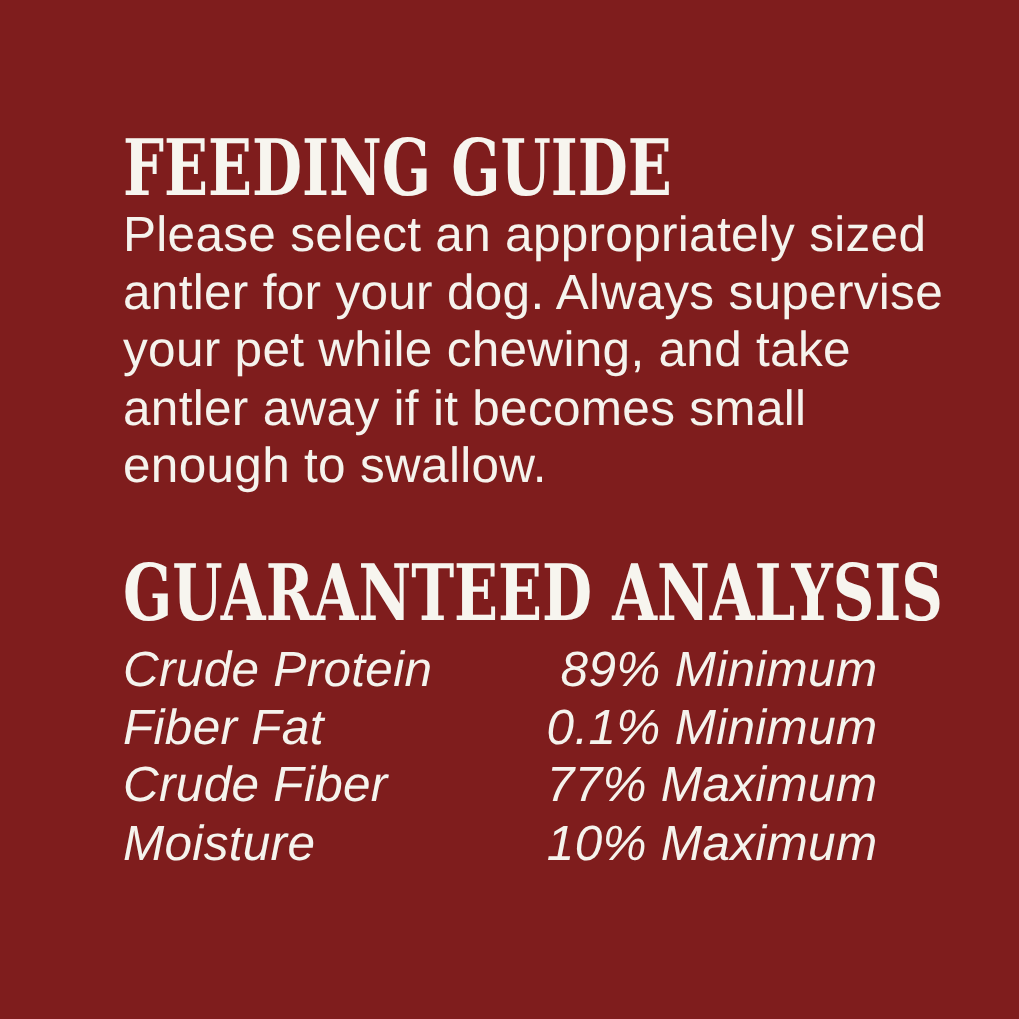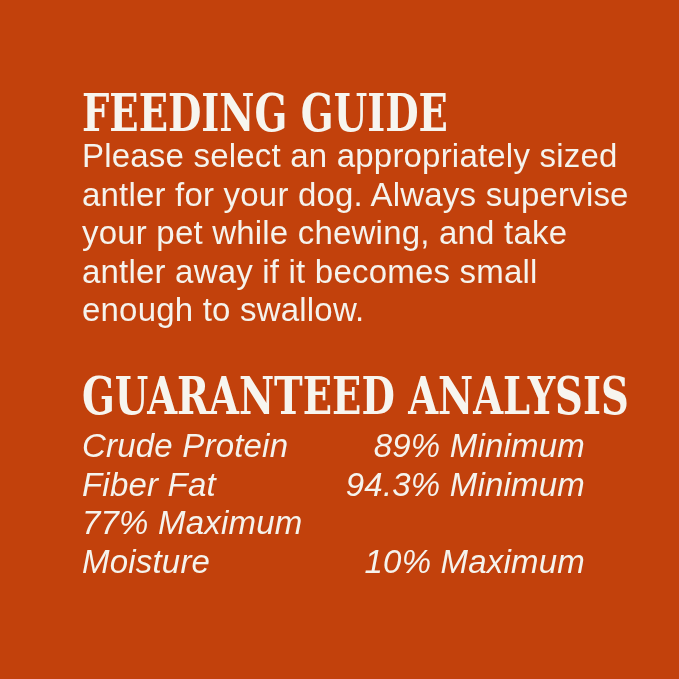--- a/index.html
+++ b/index.html
@@ -9,21 +9,21 @@
   body {
     width: 679px;
     height: 679px;
     overflow: hidden;
     position: relative;
     font-family: "Liberation Sans", sans-serif;
   }
   .label-panel {
     position: absolute;
     inset: 0;
-    background: #c2410c;
+    background: #7f1d1d;
   }
   .slab-heading {
     position: absolute;
     left: 82px;
     font-family: "DejaVu Serif", serif;
     font-weight: bold;
     font-size: 52px;
     line-height: 52px;
     color: #f7f5ef;
     white-space: nowrap;
@@ -79,23 +79,24 @@
 
   <div class="slab-heading" id="analysis-title">GUARANTEED ANALYSIS</div>
 
   <div class="analysis-table">
     <div class="analysis-row">
       <span class="nutrient">Crude Protein</span>
       <span class="value">89% Minimum</span>
     </div>
     <div class="analysis-row">
       <span class="nutrient">Fiber Fat</span>
-      <span class="value">94.3% Minimum</span>
+      <span class="value">0.1% Minimum</span>
     </div>
     <div class="analysis-row">
+      <span class="nutrient">Crude Fiber</span>
       <span class="value">77% Maximum</span>
     </div>
     <div class="analysis-row">
       <span class="nutrient">Moisture</span>
       <span class="value">10% Maximum</span>
     </div>
   </div>
 
 </div>
 

